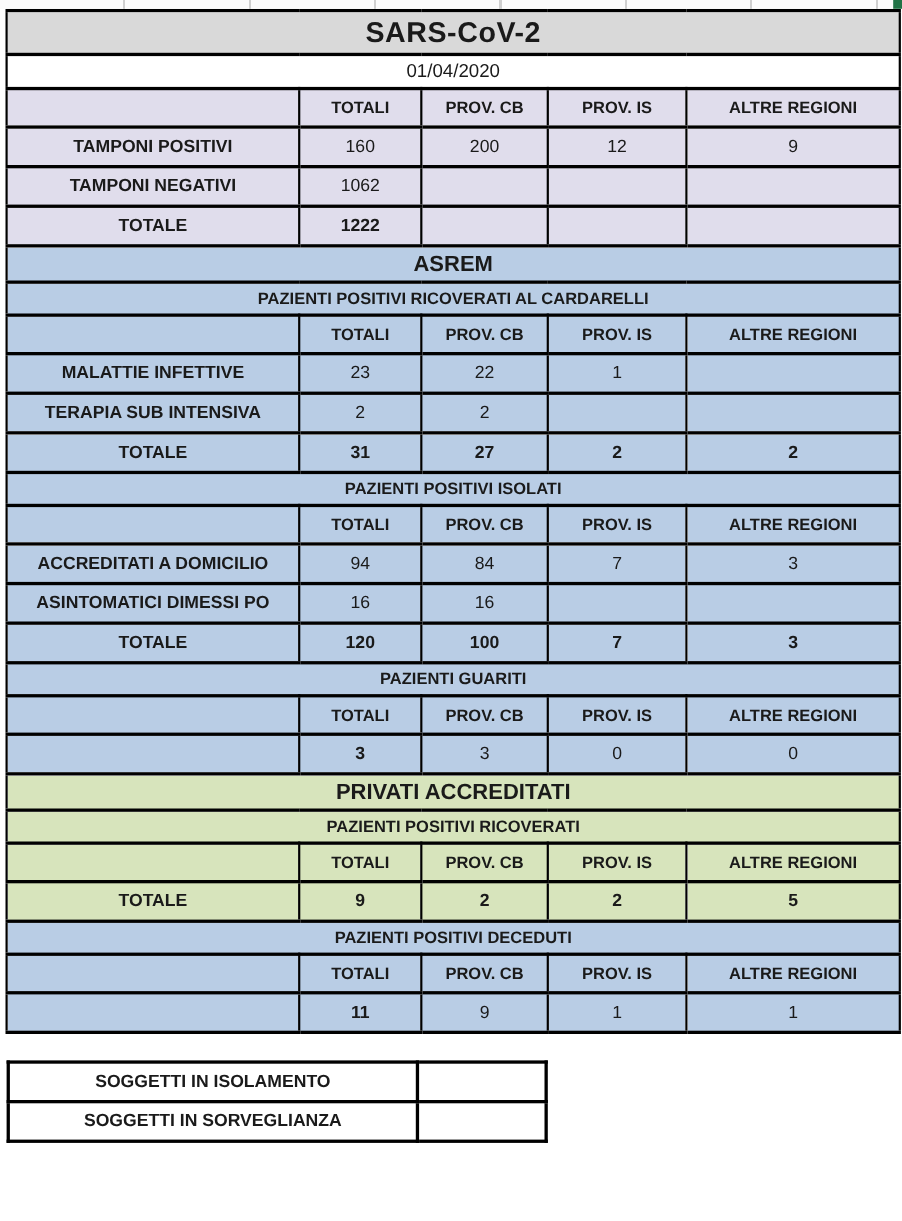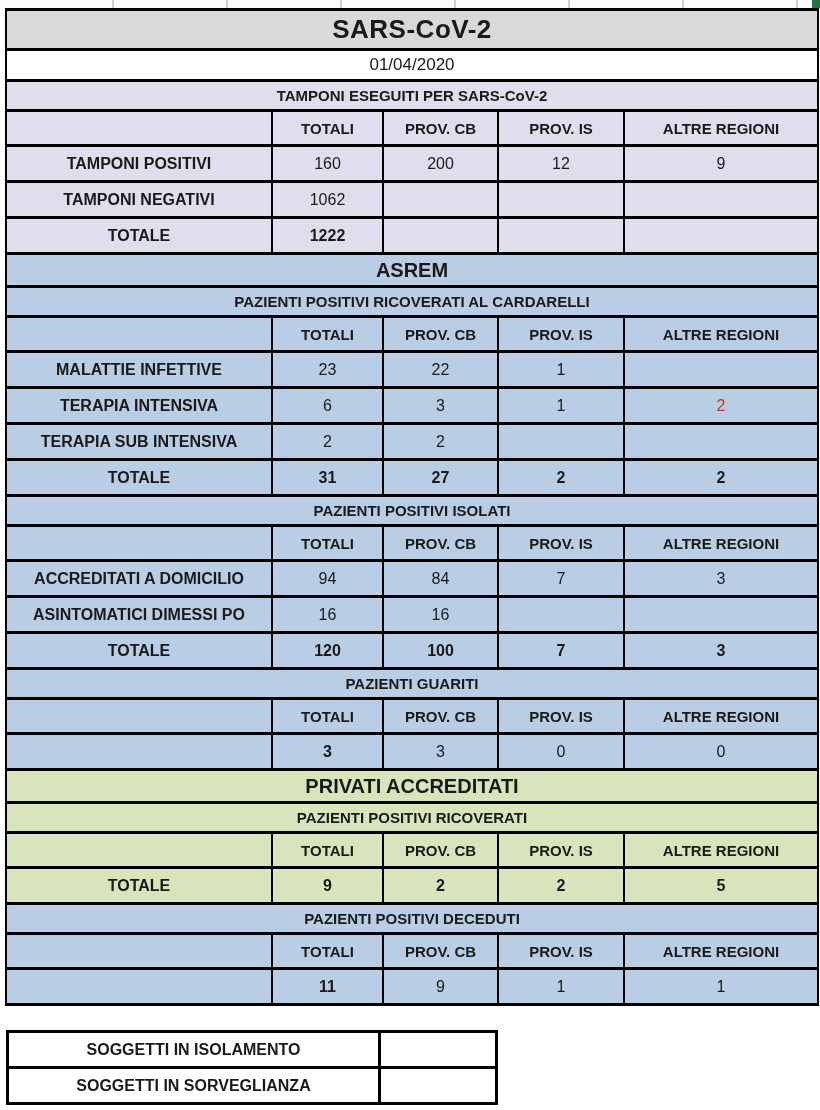--- a/index.html
+++ b/index.html
@@ -75,23 +75,20 @@
 
   <tbody>
       <tr class="h-main bg-grey">
     <td colspan="5" class="t-main">SARS-CoV-2</td>
   </tr>
 
   <tr class="h-date bg-white">
     <td colspan="5" class="t-date">01/04/2020</td>
   </tr>
 
-  <tr class="h-sub bg-lav">
-    <td colspan="5" class="t-sub">TAMPONI ESEGUITI PER SARS-CoV-2</td>
-  </tr>
   <tr class="h-head bg-lav">
     <td class="lbl"></td>
     <td class="hdr">TOTALI</td>
     <td class="hdr">PROV. CB</td>
     <td class="hdr">PROV. IS</td>
     <td class="hdr">ALTRE REGIONI</td>
   </tr>
   <tr class="h-data bg-lav">
     <td class="lbl">TAMPONI POSITIVI</td>
     <td class="val">160</td>
@@ -126,27 +123,20 @@
     <td class="hdr">PROV. CB</td>
     <td class="hdr">PROV. IS</td>
     <td class="hdr">ALTRE REGIONI</td>
   </tr>
   <tr class="h-data bg-blue">
     <td class="lbl">MALATTIE INFETTIVE</td>
     <td class="val">23</td>
     <td class="val">22</td>
     <td class="val">1</td>
     <td class="val"></td>
-  </tr>
-  <tr class="h-data bg-blue">
-    <td class="lbl">TERAPIA INTENSIVA</td>
-    <td class="val">6</td>
-    <td class="val">3</td>
-    <td class="val">1</td>
-    <td class="val red">2</td>
   </tr>
   <tr class="h-data bg-blue">
     <td class="lbl">TERAPIA SUB INTENSIVA</td>
     <td class="val">2</td>
     <td class="val">2</td>
     <td class="val"></td>
     <td class="val"></td>
   </tr>
   <tr class="h-data bg-blue">
     <td class="lbl">TOTALE</td>

